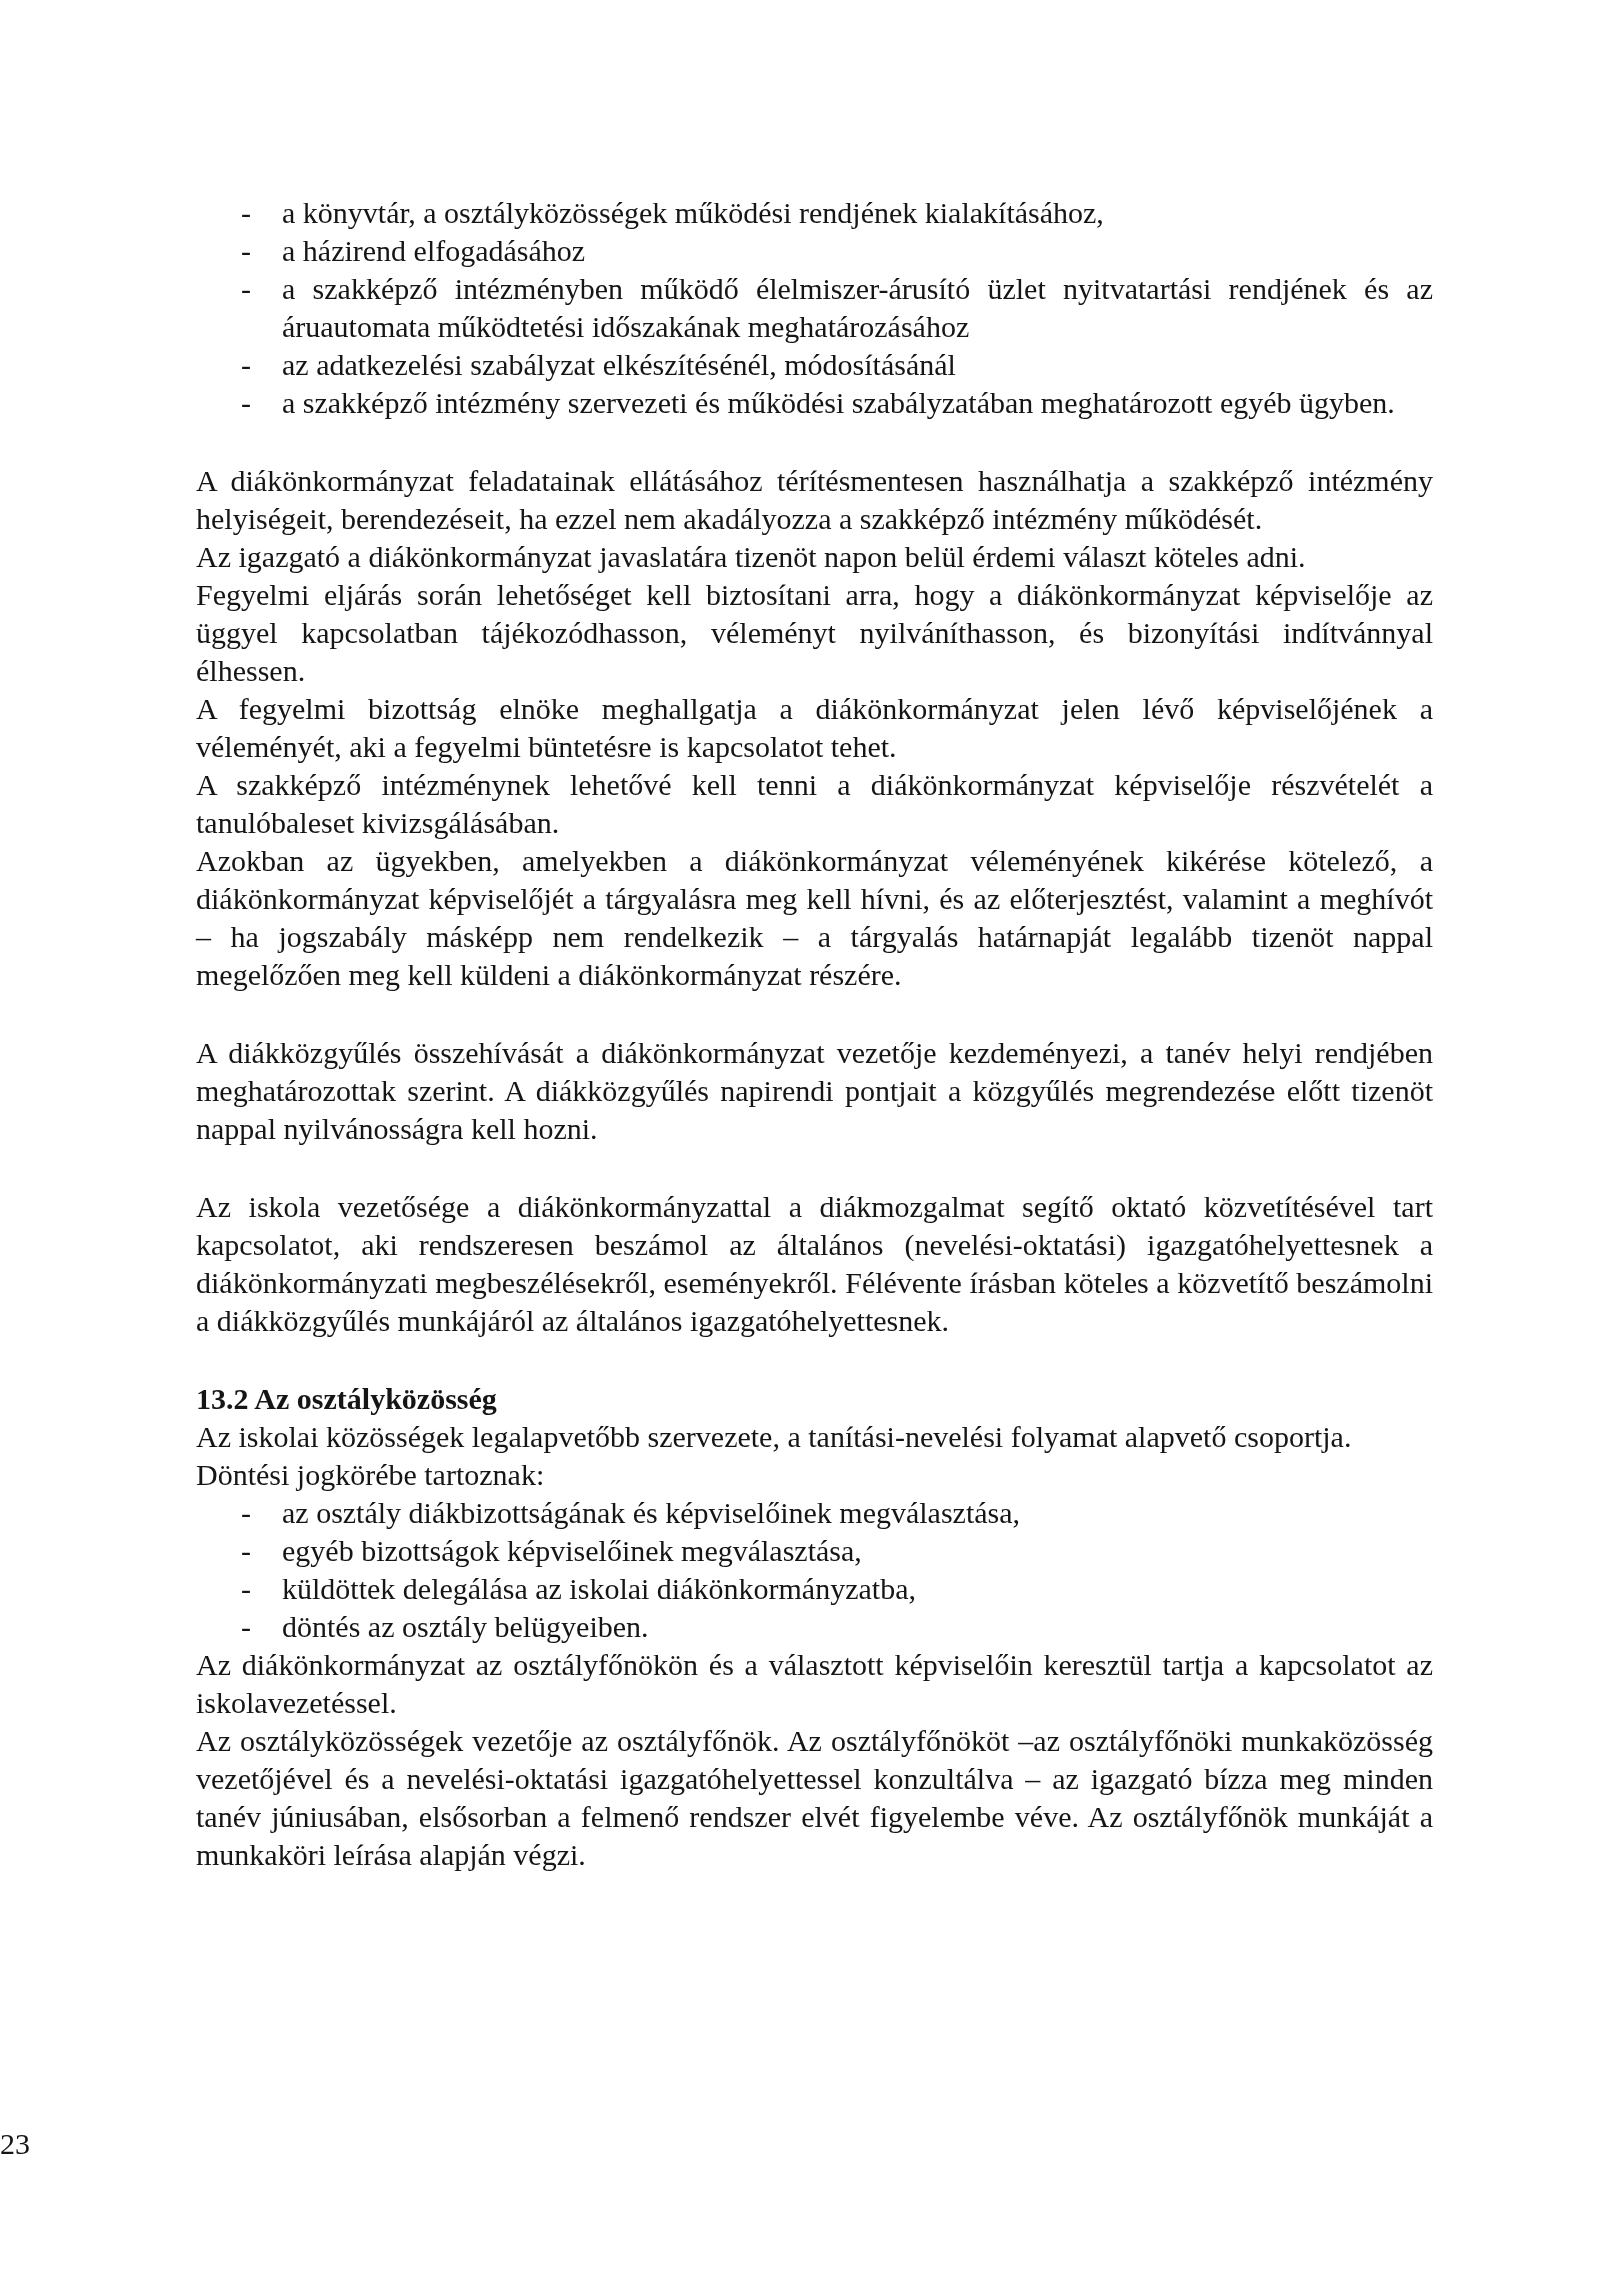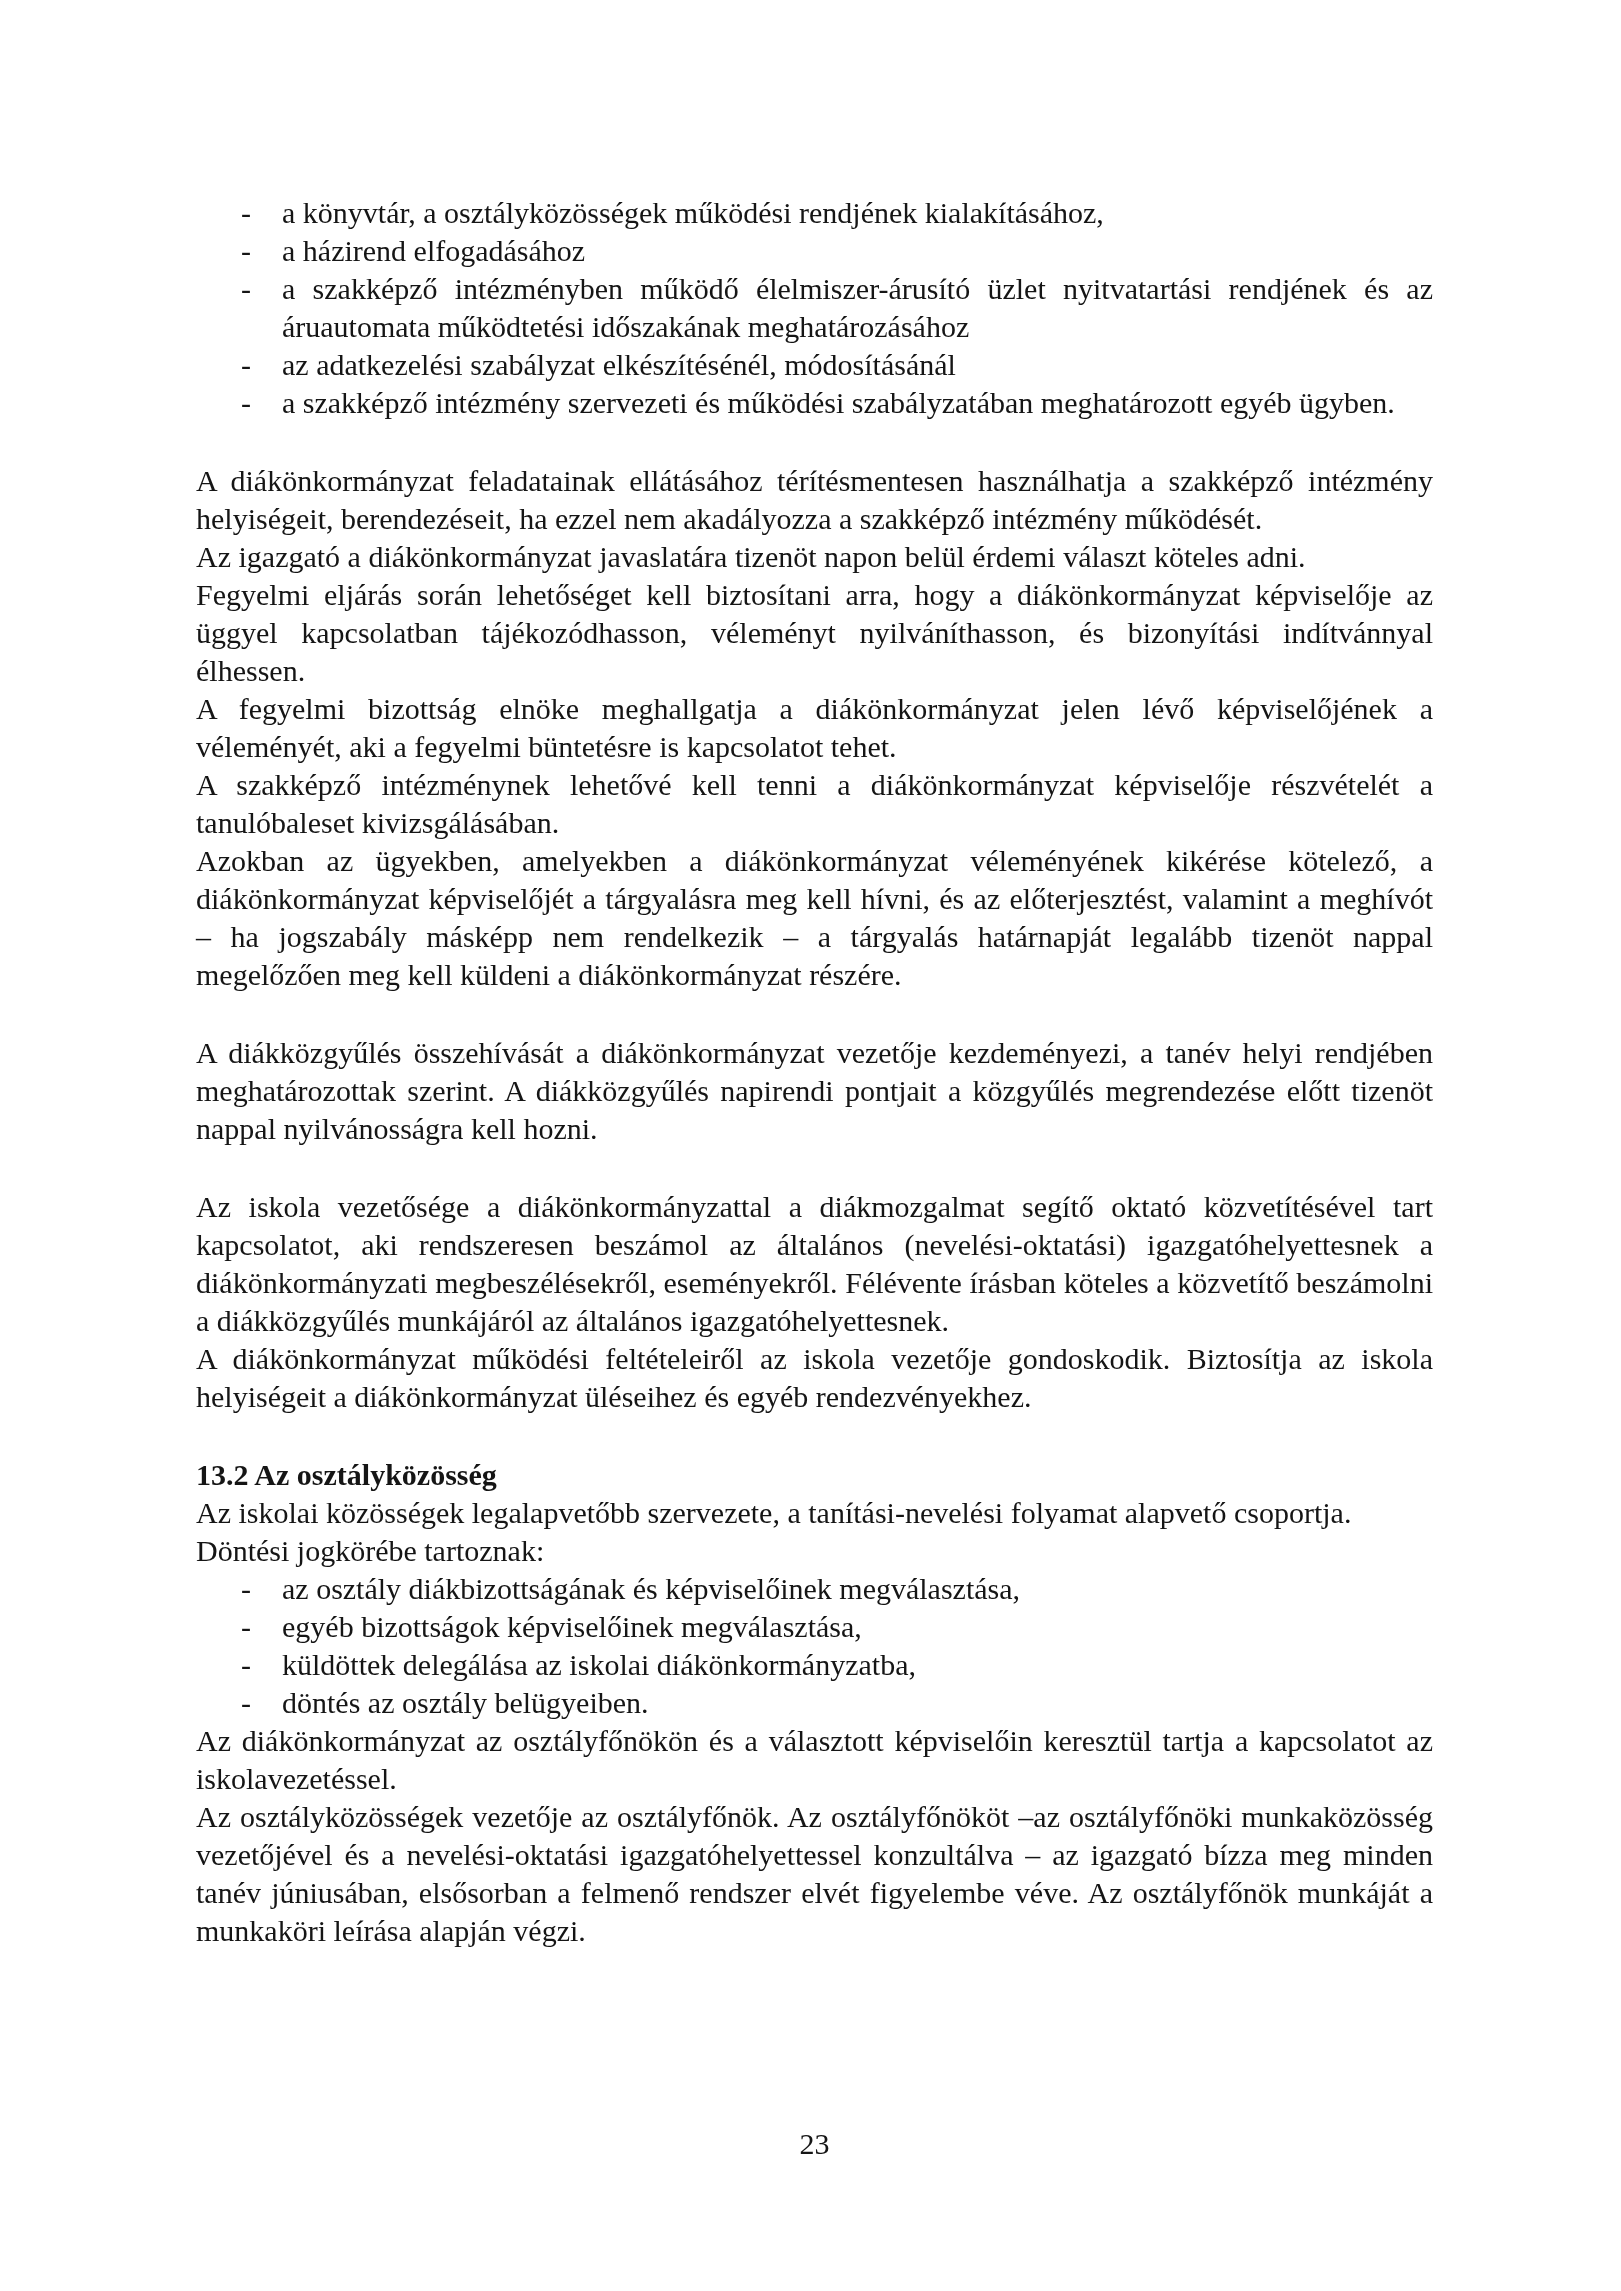--- a/index.html
+++ b/index.html
@@ -41,22 +41,20 @@
     font-weight: bold;
     margin-top: 40px;
     font-size: 30px;
     line-height: 38px;
   }
   .page-number {
     position: absolute;
     left: 0;
     right: 0;
     top: 2125px;
-    text-align: center;
-    padding-left: 8px;
   }
 </style>
 </head>
 <body>
 
 <div class="page">
   <div class="content">
 
     <ul class="dash-list">
       <li>
@@ -84,21 +82,20 @@
     <p class="para gap">A diákönkormányzat feladatainak ellátásához térítésmentesen használhatja a szakképző intézmény helyiségeit, berendezéseit, ha ezzel nem akadályozza a szakképző intézmény működését.</p>
     <p class="para">Az igazgató a diákönkormányzat javaslatára tizenöt napon belül érdemi választ köteles adni.</p>
     <p class="para">Fegyelmi eljárás során lehetőséget kell biztosítani arra, hogy a diákönkormányzat képviselője az üggyel kapcsolatban tájékozódhasson, véleményt nyilváníthasson, és bizonyítási indítvánnyal élhessen.</p>
     <p class="para">A fegyelmi bizottság elnöke meghallgatja a diákönkormányzat jelen lévő képviselőjének a véleményét, aki a fegyelmi büntetésre is kapcsolatot tehet.</p>
     <p class="para">A szakképző intézménynek lehetővé kell tenni a diákönkormányzat képviselője részvételét a tanulóbaleset kivizsgálásában.</p>
     <p class="para">Azokban az ügyekben, amelyekben a diákönkormányzat véleményének kikérése kötelező, a diákönkormányzat képviselőjét a tárgyalásra meg kell hívni, és az előterjesztést, valamint a meghívót – ha jogszabály másképp nem rendelkezik – a tárgyalás határnapját legalább tizenöt nappal megelőzően meg kell küldeni a diákönkormányzat részére.</p>
 
     <p class="para gap">A diákközgyűlés összehívását a diákönkormányzat vezetője kezdeményezi, a tanév helyi rendjében meghatározottak szerint. A diákközgyűlés napirendi pontjait a közgyűlés megrendezése előtt tizenöt nappal nyilvánosságra kell hozni.</p>
 
     <p class="para gap">Az iskola vezetősége a diákönkormányzattal a diákmozgalmat segítő oktató közvetítésével tart kapcsolatot, aki rendszeresen beszámol az általános (nevelési-oktatási) igazgatóhelyettesnek a diákönkormányzati megbeszélésekről, eseményekről. Félévente írásban köteles a közvetítő beszámolni a diákközgyűlés munkájáról az általános igazgatóhelyettesnek.</p>
-    <p class="para">A diákönkormányzat működési feltételeiről az iskola vezetője gondoskodik. Biztosítja az iskola helyiségeit a diákönkormányzat üléseihez és egyéb rendezvényekhez.</p>
 
     <h2 class="section-heading">13.2 Az osztályközösség</h2>
 
     <p class="para">Az iskolai közösségek legalapvetőbb szervezete, a tanítási-nevelési folyamat alapvető csoportja.</p>
     <p class="para">Döntési jogkörébe tartoznak:</p>
 
     <ul class="dash-list">
       <li>
         <span class="marker">-</span>
         <span>az osztály diákbizottságának és képviselőinek megválasztása,</span>

